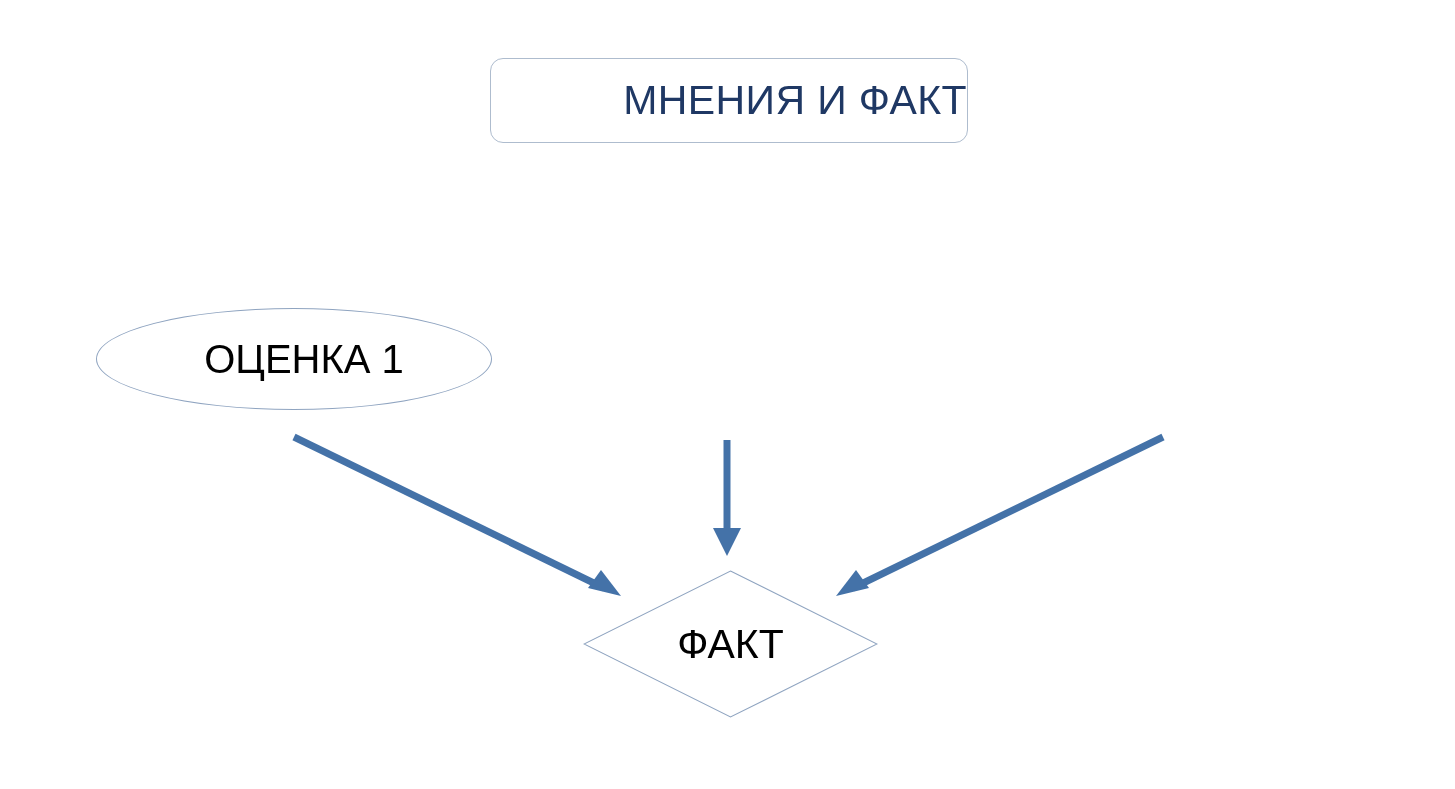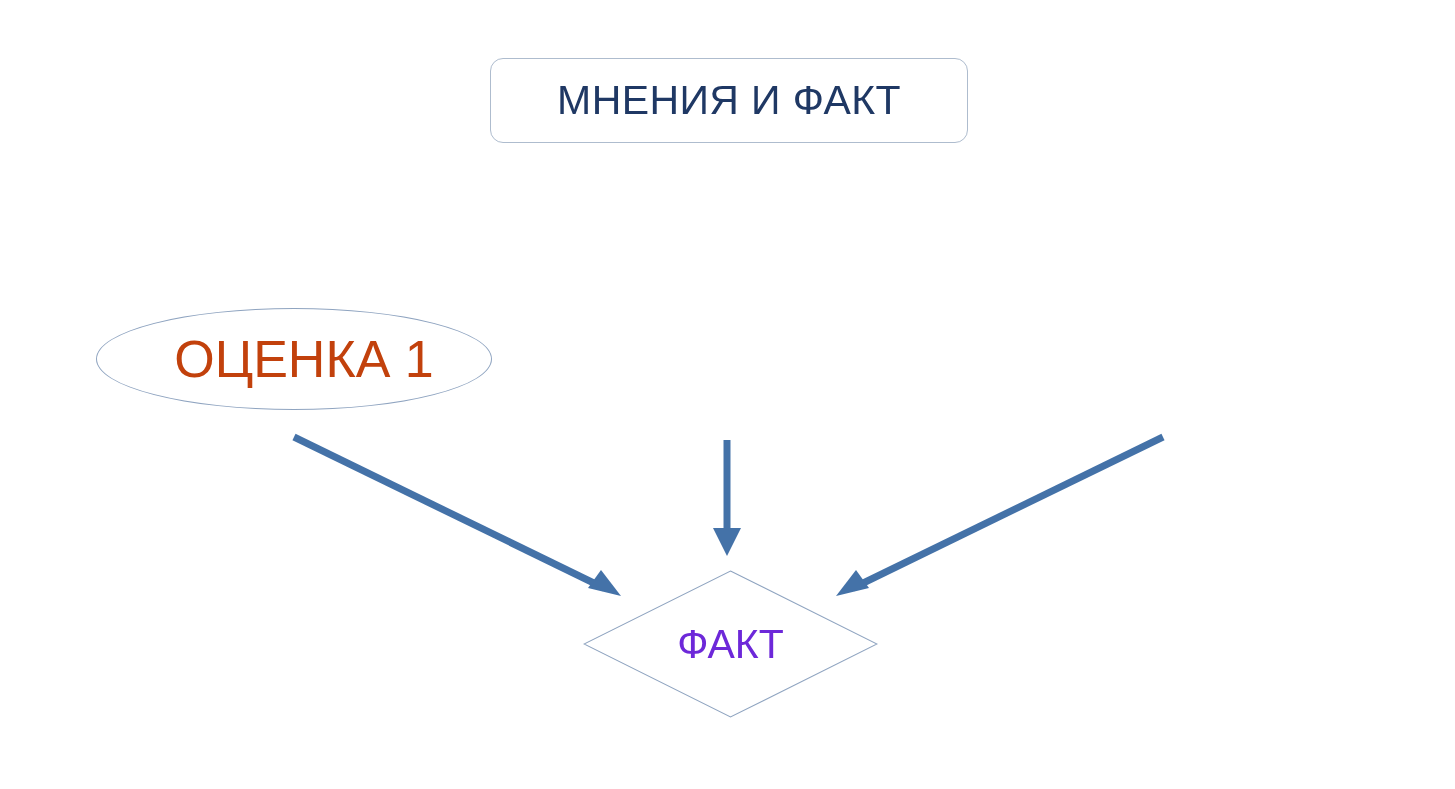--- a/index.html
+++ b/index.html
@@ -24,21 +24,21 @@
     left: 490px;
     top: 58px;
     width: 478px;
     height: 85px;
     box-sizing: border-box;
     border: 1.3px solid #aebcce;
     border-radius: 13px;
     background: #ffffff;
     display: flex;
     align-items: center;
-    justify-content: center;
+    justify-content: flex-end;
   }
   .title-text {
     font-size: 41px;
     color: #1f3864;
     letter-spacing: 0.4px;
     white-space: nowrap;
     line-height: 1;
   }
 
   
@@ -53,22 +53,22 @@
     background: #ffffff;
     display: flex;
     align-items: center;
     justify-content: center;
   }
   .ellipse-1 { left: 96px; }
   .ellipse-2 { left: 533px; width: 395px; }
   .ellipse-3 { left: 962px; width: 395px; }
 
   .ellipse-text {
-    font-size: 52px;
-    color: #c2410c;
+    font-size: 40px;
+    color: #000000;
     white-space: nowrap;
     line-height: 1;
     position: relative;
     left: 10px;
   }
 
   
   .diamond-wrap {
     position: absolute;
     left: 583px;
@@ -86,21 +86,21 @@
   .diamond-text {
     position: absolute;
     left: 0;
     top: 0;
     width: 100%;
     height: 100%;
     display: flex;
     align-items: center;
     justify-content: center;
     font-size: 41px;
-    color: #6d28d9;
+    color: #000000;
     white-space: nowrap;
     line-height: 1;
   }
 
   
   .arrow-layer {
     position: absolute;
     left: 0;
     top: 0;
     width: 1455px;

